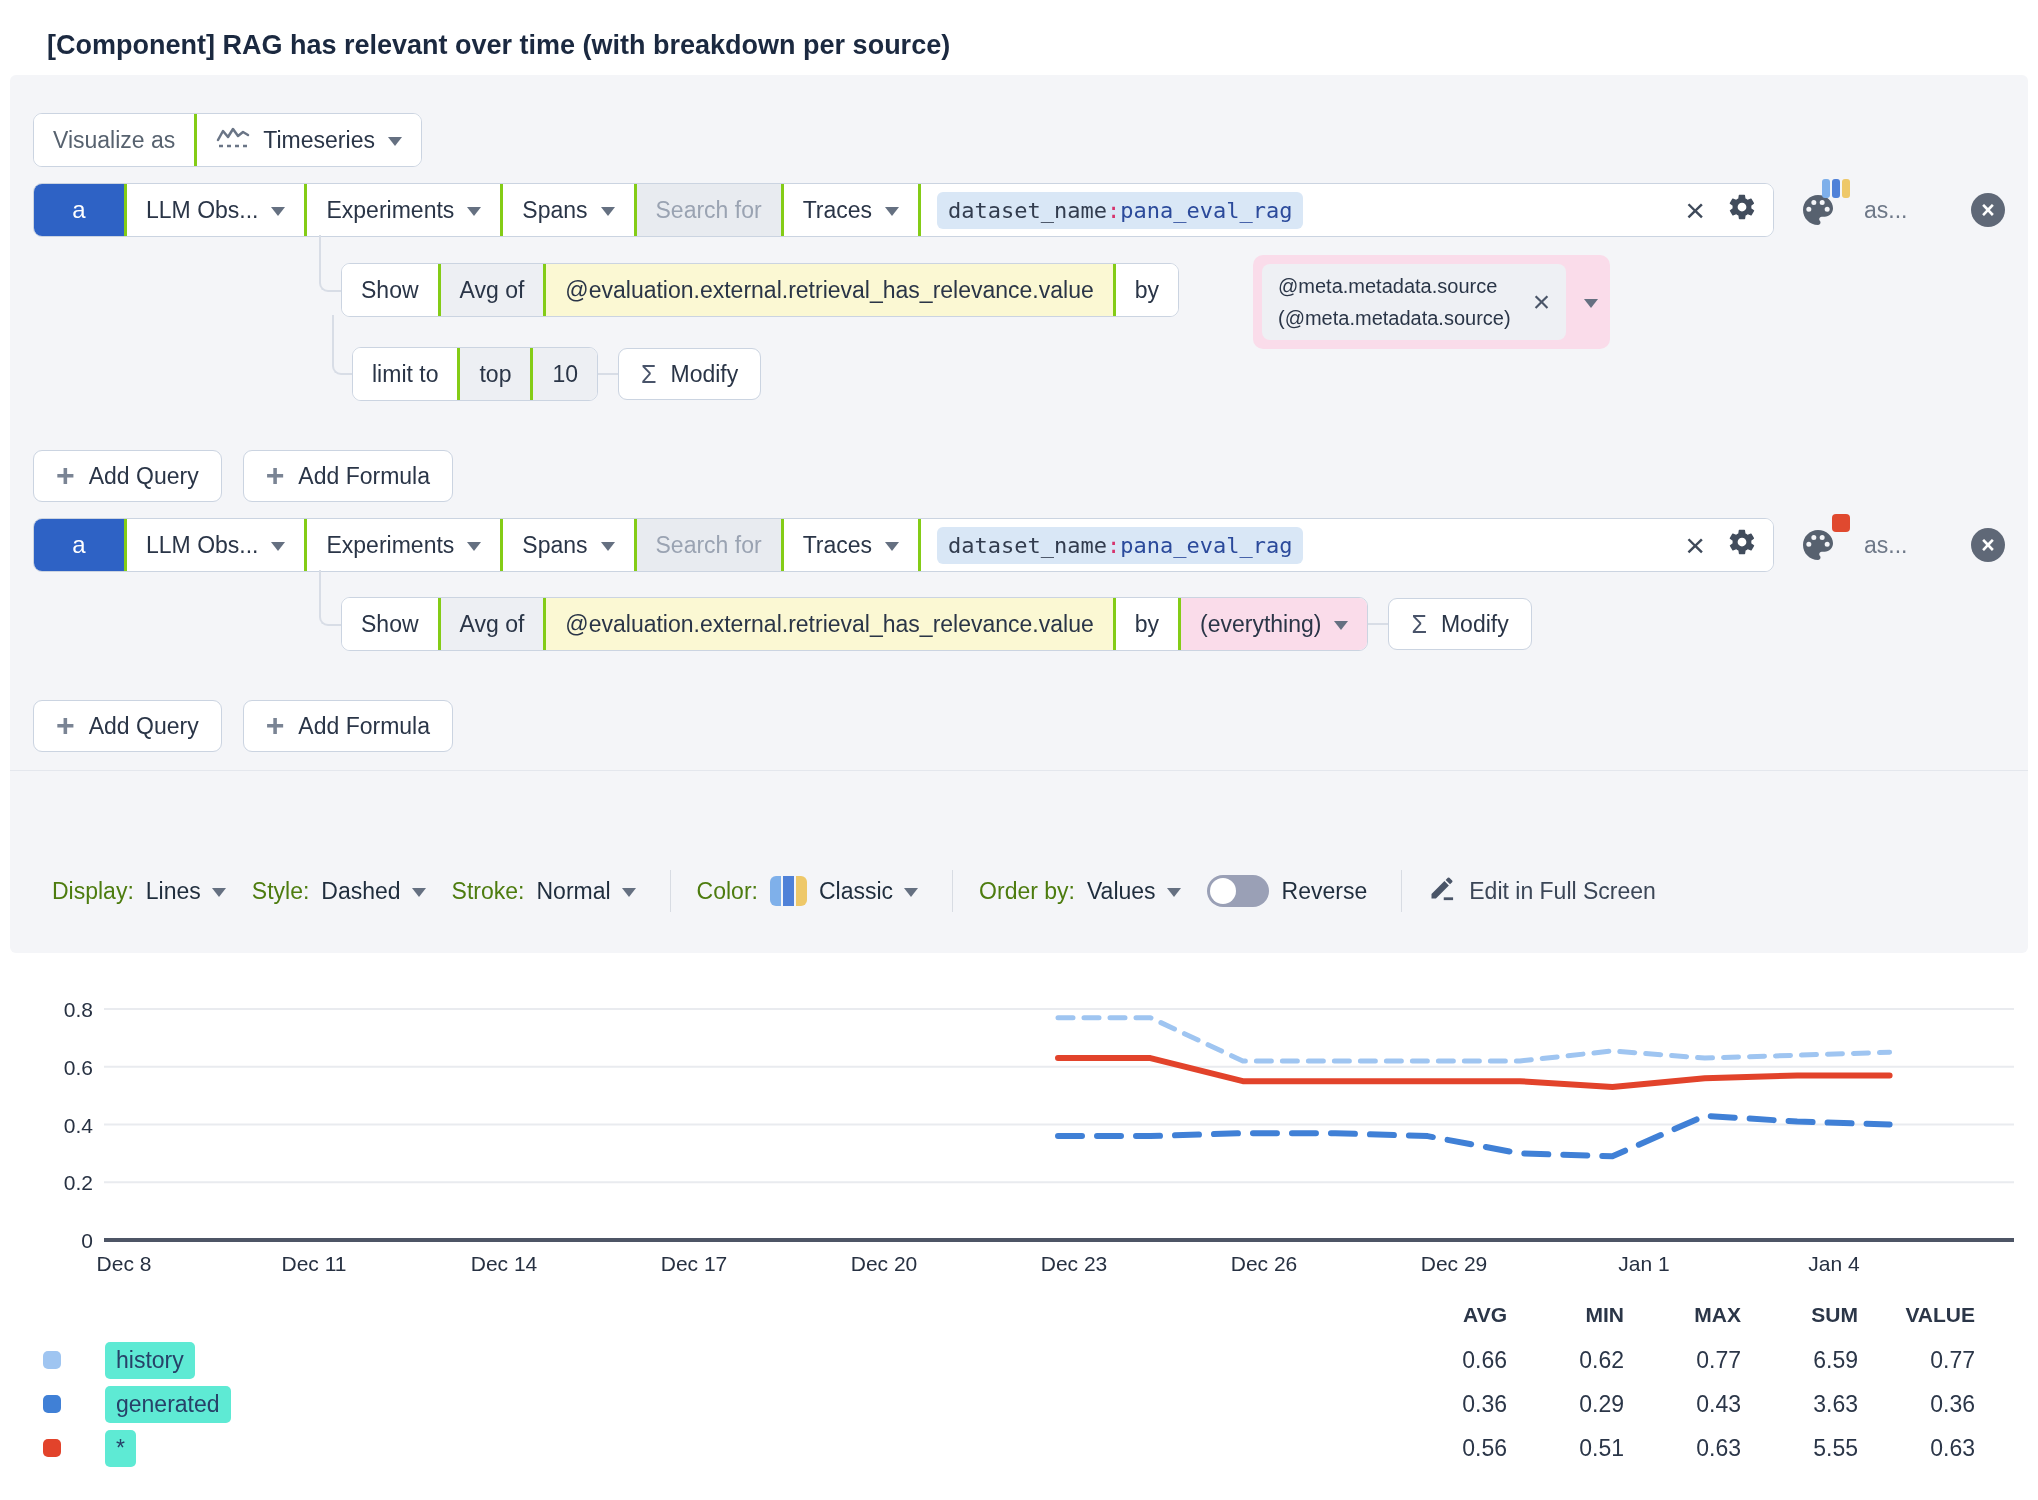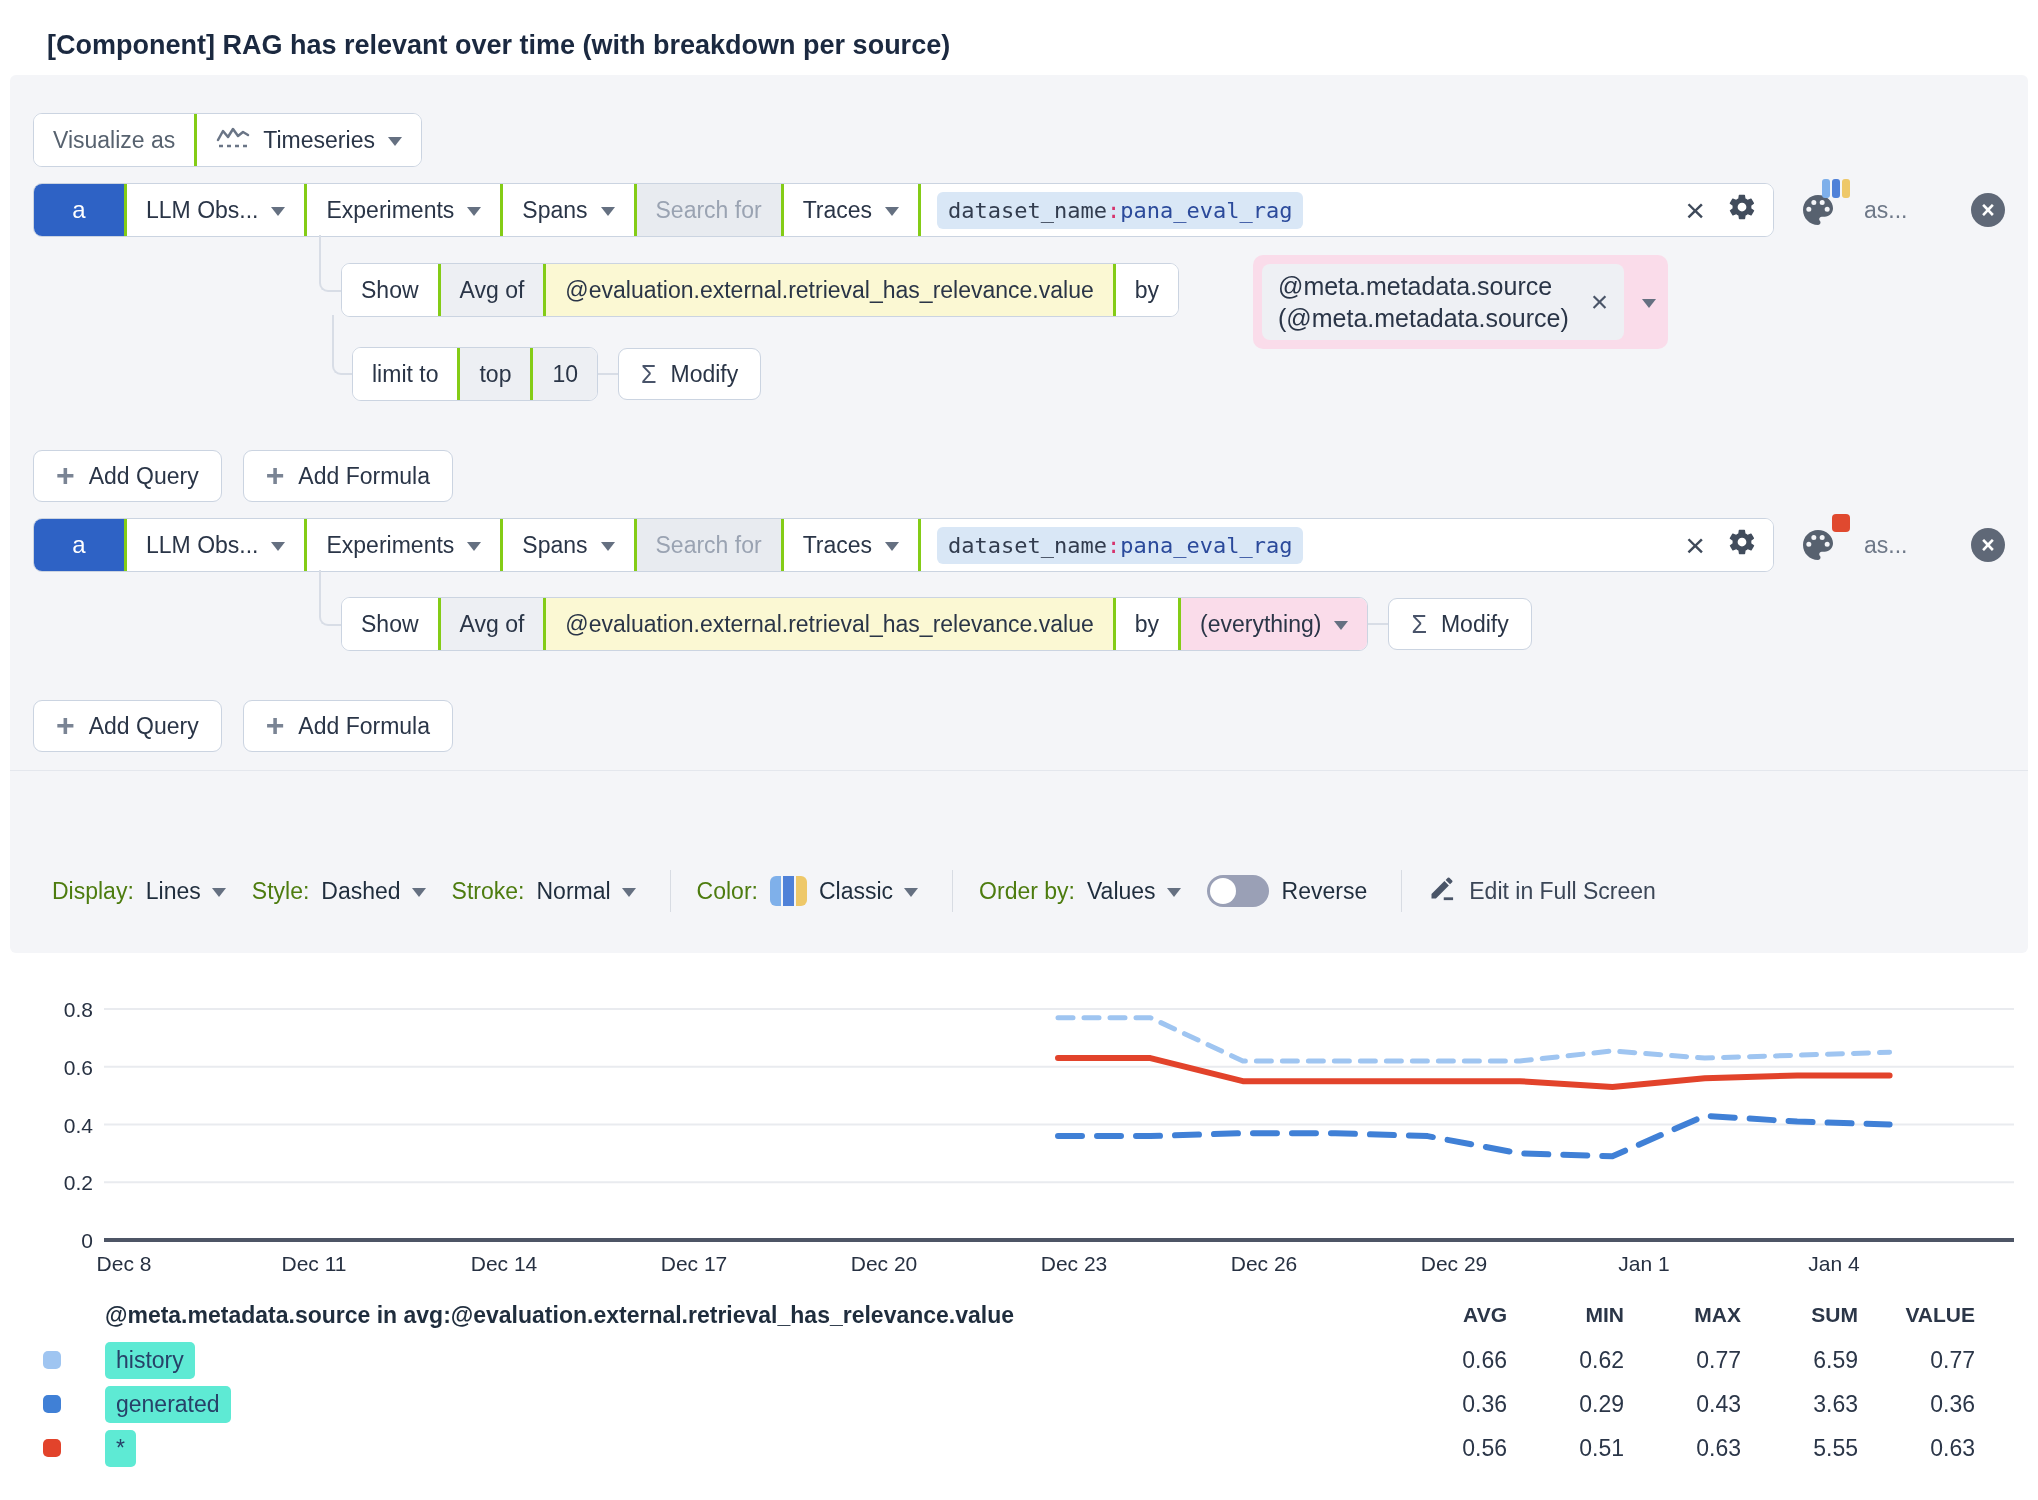--- a/index.html
+++ b/index.html
@@ -37,21 +37,21 @@
   .stub{width:20px;height:0;border-top:2px solid #d8dde6;align-self:center;flex:none;}
   
   .btn{display:flex;align-items:center;gap:14px;background:#fff;border:1px solid #cbd4e1;border-radius:9px;height:52px;padding:0 22px;font-size:23px;color:#2a3547;font-family:"Liberation Sans",sans-serif;cursor:pointer;}
   .sigma{font-size:25px;color:#49546a;}
   .plus{color:#7a8494;font-size:32px;font-weight:700;line-height:1;margin-top:-3px;}
   .show-row{position:absolute;display:flex;align-items:center;}
   .add-row{position:absolute;left:23px;display:flex;gap:21px;}
   
   .by-group{position:absolute;background:#fadcea;border-radius:10px;padding:9px 12px 9px 9px;display:flex;align-items:center;gap:18px;}
   .by-inner{display:flex;align-items:center;gap:22px;background:#eef0f4;border-radius:8px;padding:6px 16px;}
-  .by-lines{font-size:25px;line-height:32px;color:#2a3547;}
+  .by-lines{font-size:20px;line-height:32px;color:#2a3547;}
   .by-x{font-size:30px;color:#4a5568;line-height:1;}
   .panel-divider{position:absolute;left:0;right:0;top:695px;border-top:1px solid #e4e7ed;}
   
   .toolbar{position:absolute;left:42px;top:788px;height:56px;display:flex;align-items:center;font-size:23px;}
   .tlabel{color:#4d7c0f;margin-right:12px;}
   .tvalue{color:#1f2d3d;display:flex;align-items:center;gap:11px;margin-right:26px;}
   .tdiv{width:1px;height:42px;background:#d8dce3;margin:0 26px 0 8px;flex:none;}
   .swatch{display:flex;gap:2px;margin-right:12px;}
   .sw-bar{width:11px;height:30px;}
   .sw-bar:first-child{border-radius:6px 0 0 6px;}
@@ -339,21 +339,20 @@
     <text x="1454" y="296" text-anchor="middle" font-size="21" fill="#273142" font-family="Liberation Sans, sans-serif">Dec 29</text>
     <text x="1644" y="296" text-anchor="middle" font-size="21" fill="#273142" font-family="Liberation Sans, sans-serif">Jan 1</text>
     <text x="1834" y="296" text-anchor="middle" font-size="21" fill="#273142" font-family="Liberation Sans, sans-serif">Jan 4</text>
     <polyline points="1058.0,42.7 1150.4,42.7 1242.8,86.0 1335.2,86.0 1427.6,86.0 1520.0,86.0 1612.4,75.9 1704.8,83.1 1797.2,80.2 1889.6,77.3" fill="none" stroke="#9fc5f1" stroke-width="5" stroke-linecap="round" stroke-linejoin="round" stroke-dasharray="15 11"></polyline>
     <polyline points="1058.0,161.1 1150.4,161.1 1242.8,158.2 1335.2,158.2 1427.6,161.1 1520.0,178.4 1612.4,181.3 1704.8,140.8 1797.2,146.6 1889.6,149.5" fill="none" stroke="#4080d6" stroke-width="6" stroke-linecap="round" stroke-linejoin="round" stroke-dasharray="24 15"></polyline>
     <polyline points="1058.0,83.1 1150.4,83.1 1242.8,106.2 1335.2,106.2 1427.6,106.2 1520.0,106.2 1612.4,112.0 1704.8,103.3 1797.2,100.4 1889.6,100.4" fill="none" stroke="#e2432b" stroke-width="6" stroke-linecap="round" stroke-linejoin="round"></polyline>
   </svg>
 
 <div class="legend">
   <div class="legend-head">
-    <div class="legend-title">@meta.metadata.source in avg:@evaluation.external.retrieval_has_relevance.value</div>
     <div class="cells" id="legend-cols">
         <span class="cell h">AVG</span>
         <span class="cell h">MIN</span>
         <span class="cell h">MAX</span>
         <span class="cell h">SUM</span>
         <span class="cell h">VALUE</span>
       </div>
   </div>
   <div id="legend-rows">
       <div class="legend-line">

